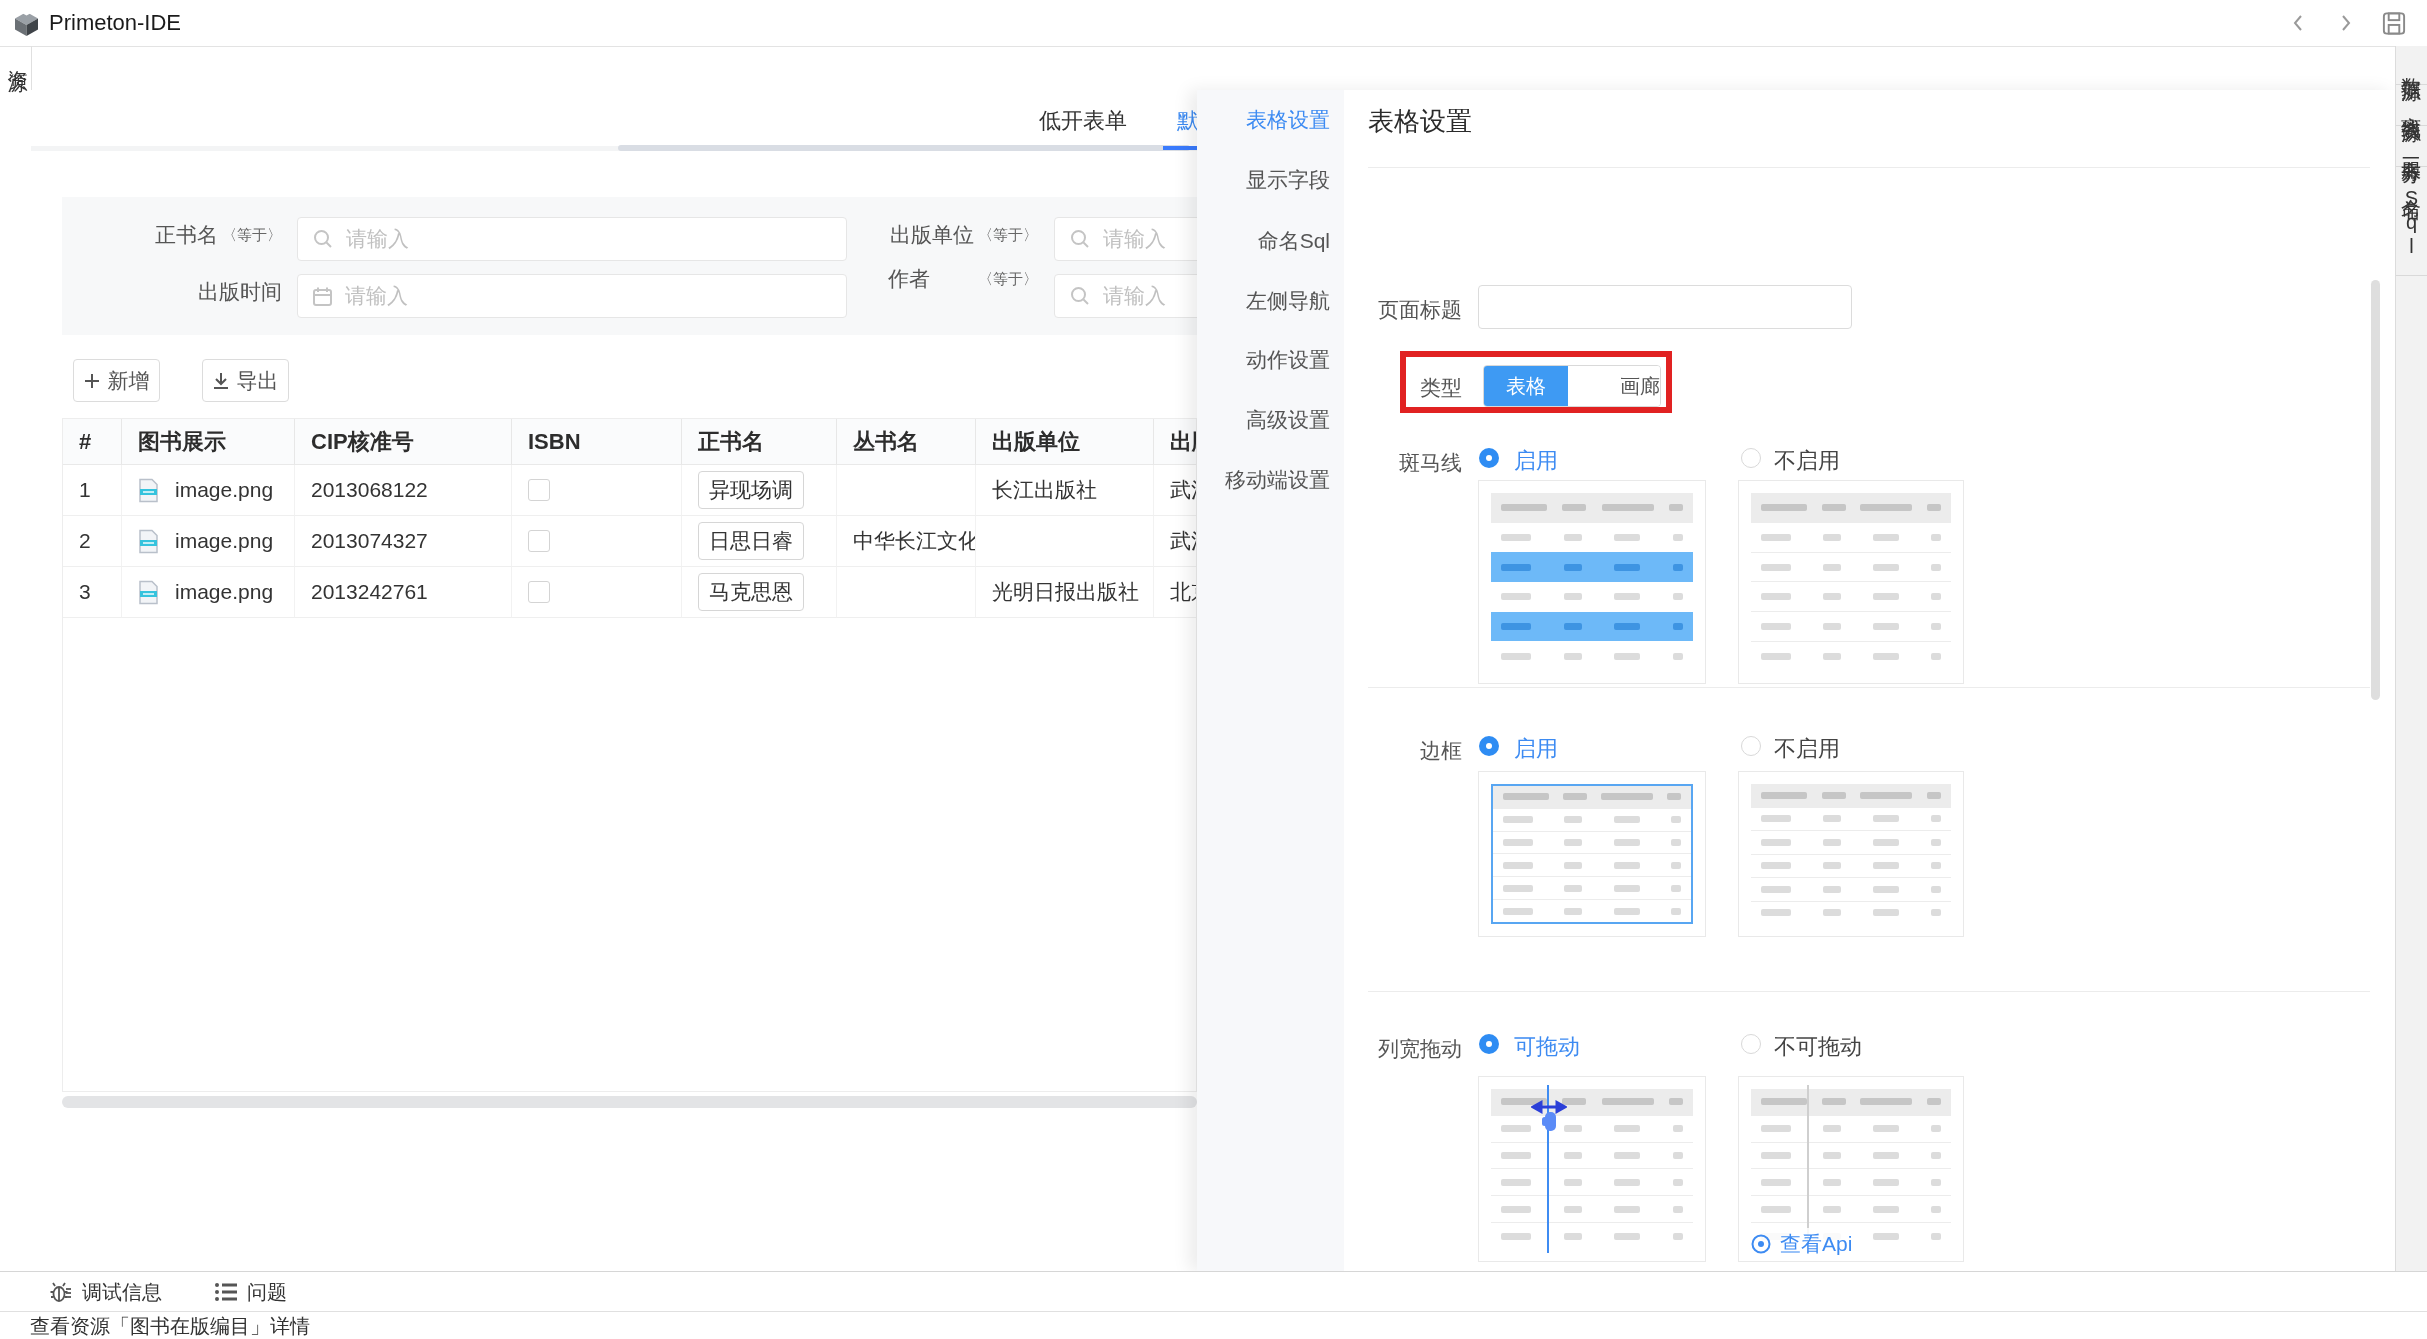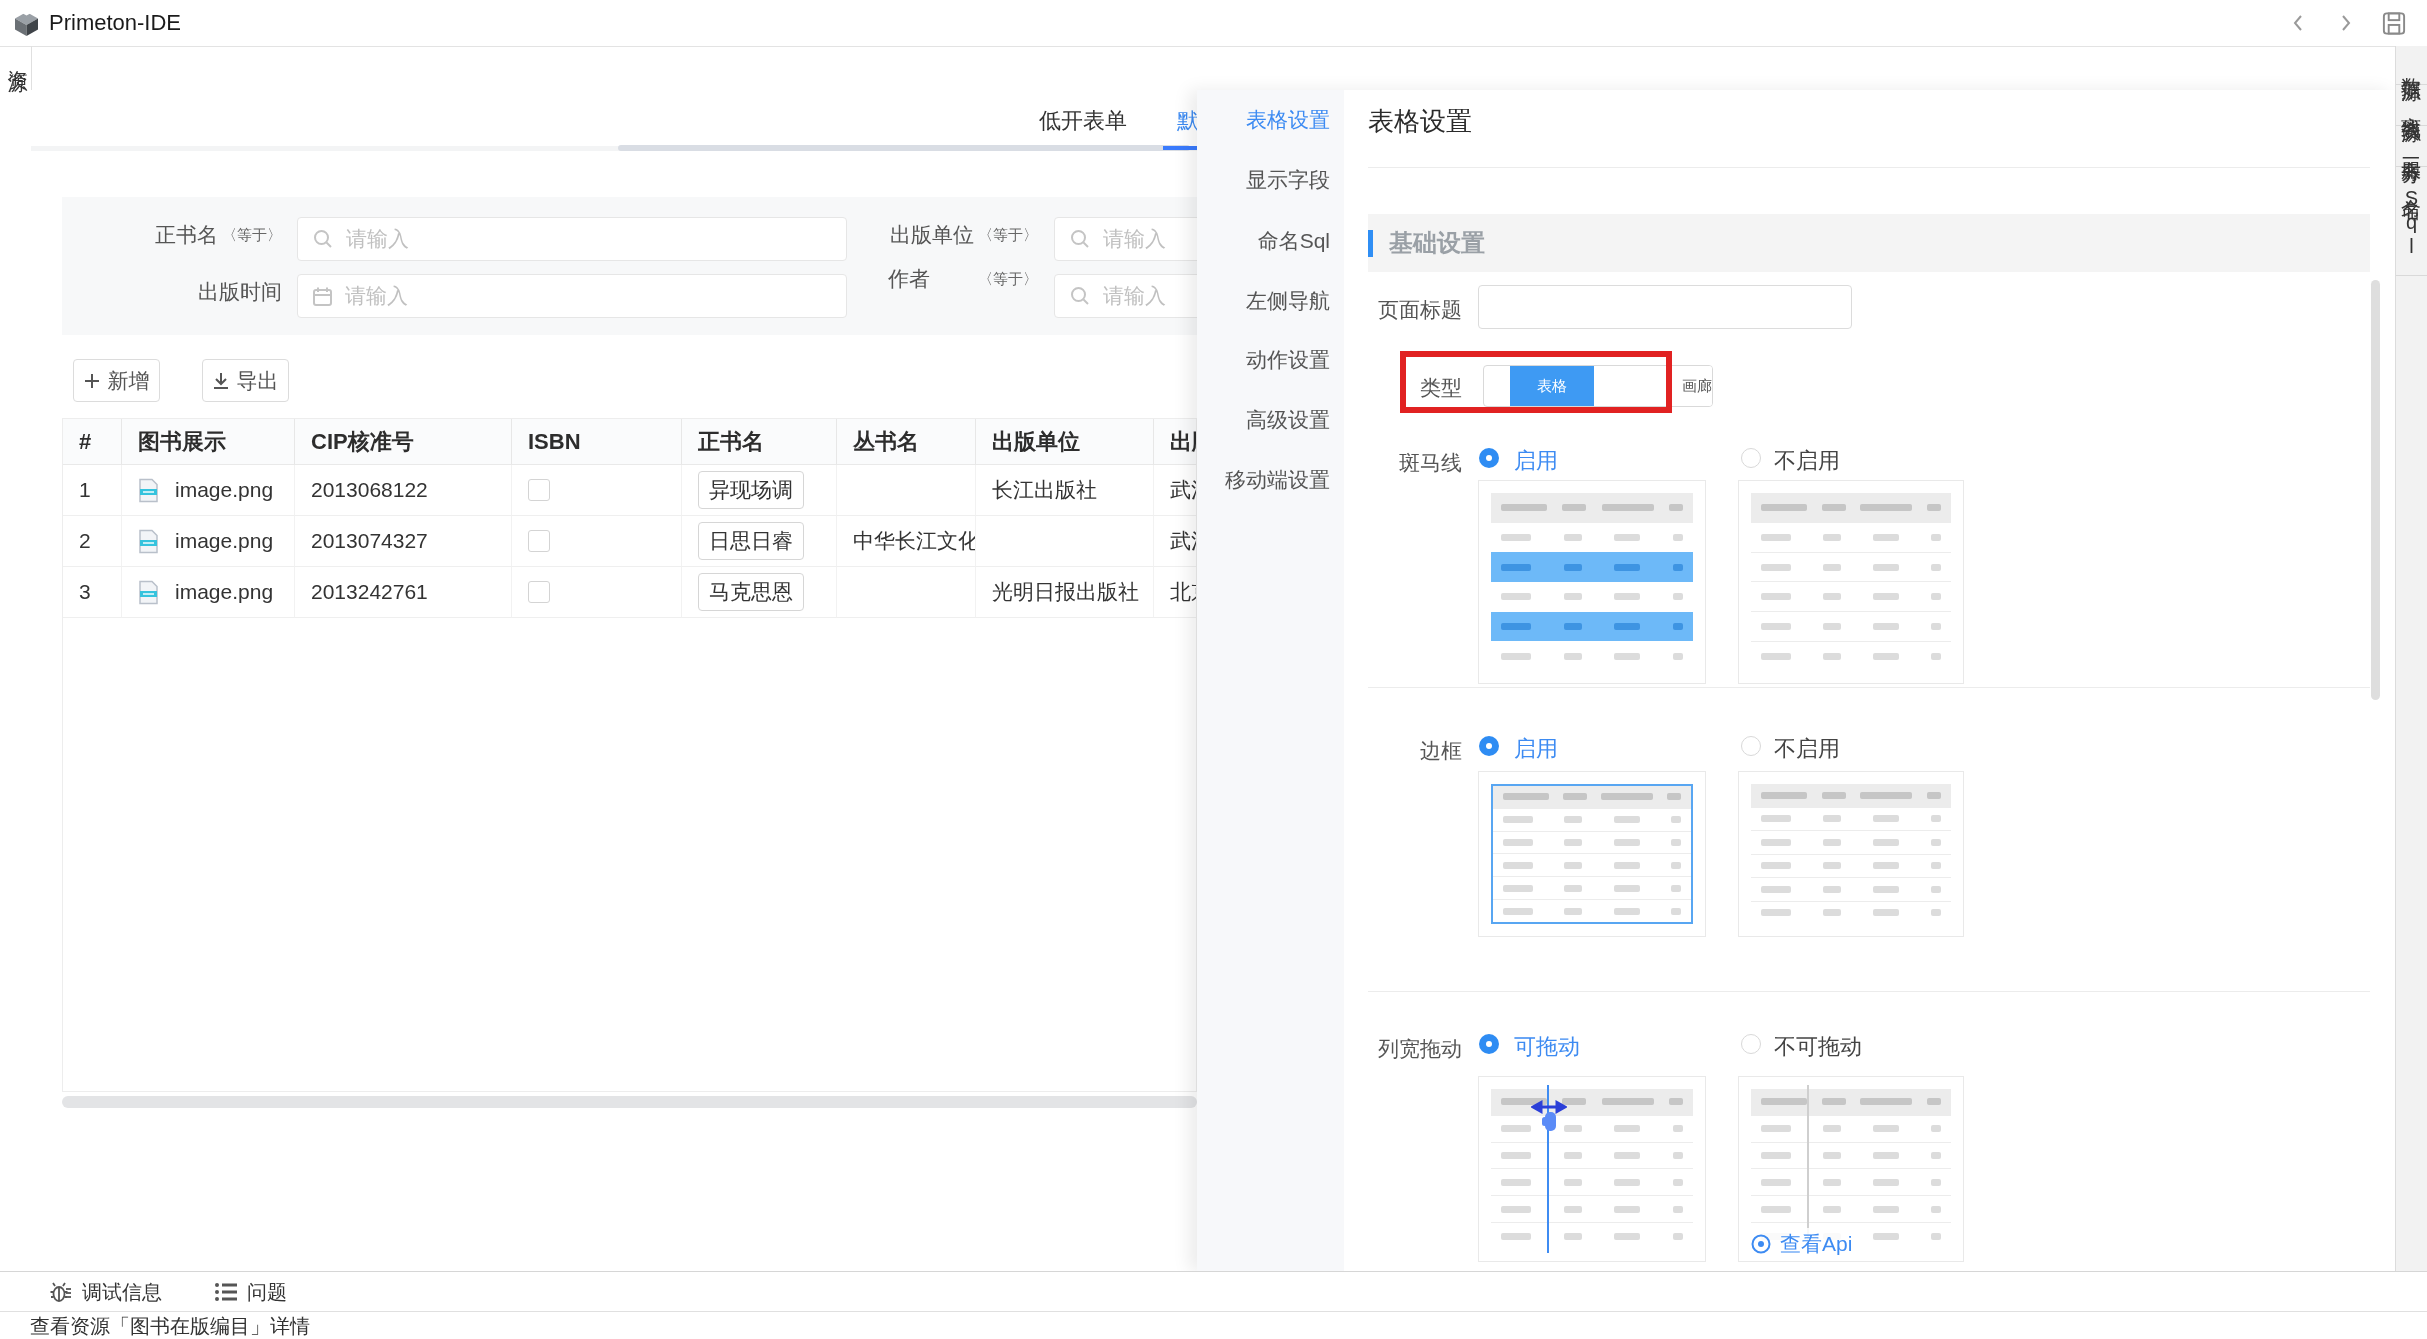--- a/index.html
+++ b/index.html
@@ -67,21 +67,21 @@
   .pmain{position:absolute;left:147px;top:0;width:1051px;height:1181px;overflow:hidden;}
   .ptitle{position:absolute;left:24px;top:14px;font-size:26px;color:#2b2b2b;}
   .pdivider{position:absolute;left:24px;width:1002px;height:1px;background:#ececec;}
   .section-band{position:absolute;left:24px;top:124px;width:1002px;height:58px;background:#f4f4f4;display:flex;align-items:center;}
   .section-bar{width:5px;height:27px;margin-left:0;margin-right:16px;}
   .section-title{font-size:24px;font-weight:bold;color:#9aa0a6;}
   .set-label{position:absolute;left:8px;width:110px;text-align:right;font-size:21px;color:#555;white-space:nowrap;}
   .ptext-input{position:absolute;left:134px;top:195px;width:374px;height:44px;border:1px solid #dcdcdc;border-radius:4px;box-sizing:border-box;font-size:21px;padding:0 12px;outline:none;font-family:inherit;background:#fff;}
   .annotation{position:absolute;left:56px;top:261px;width:272px;height:62px;border:6px solid #e12222;box-sizing:border-box;z-index:30;pointer-events:none;}
   .toggle{position:absolute;left:139px;top:275px;height:40px;display:flex;border:1px solid #d9d9d9;border-radius:4px;overflow:hidden;}
-  .topt{height:40px;line-height:40px;font-size:15px;text-align:center;cursor:pointer;margin-left:26px;}
+  .topt{height:40px;line-height:40px;font-size:20px;text-align:center;cursor:pointer;}
   .topt.active{color:#fff;}
   .topt.plain{color:#555;background:#fff;}
   .radio{position:absolute;width:20px;height:20px;border-radius:50%;box-sizing:border-box;cursor:pointer;}
   .radio.on{background:#2e8cf3;}
   .radio.on::after{content:"";position:absolute;left:7px;top:7px;width:6px;height:6px;border-radius:50%;background:#fff;}
   .radio.off{background:#fff;border:1px solid #d9d9d9;}
   .rlabel{position:absolute;font-size:22px;white-space:nowrap;cursor:pointer;}
   .rlabel.blue{color:#3d8bf2;}
   .rlabel.gray{color:#444;}
 
@@ -331,24 +331,20 @@
       <div class="pnav-item" style="top:197px;">左侧导航</div>
       <div class="pnav-item" style="top:256px;">动作设置</div>
       <div class="pnav-item" style="top:316px;">高级设置</div>
       <div class="pnav-item" style="top:376px;">移动端设置</div>
     </div>
 
     <div class="pmain">
       <div class="ptitle">表格设置</div>
       <div class="pdivider" style="top:77px;"></div>
 
-      <div class="section-band">
-        <div class="section-bar" style="background:#2f8ef4;"></div>
-        <span class="section-title">基础设置</span>
-      </div>
 
       <div class="set-label" style="top:206px;">页面标题</div>
       <input class="ptext-input" style="">
 
       <div class="annotation"></div>
       <div class="set-label" style="top:284px;">类型</div>
       <div class="toggle">
         <span class="topt active" style="width:84px;background:#3e9af3;">表格</span>
         <span class="topt plain" style="width:92px;text-align:right;">画廊</span>
       </div>

